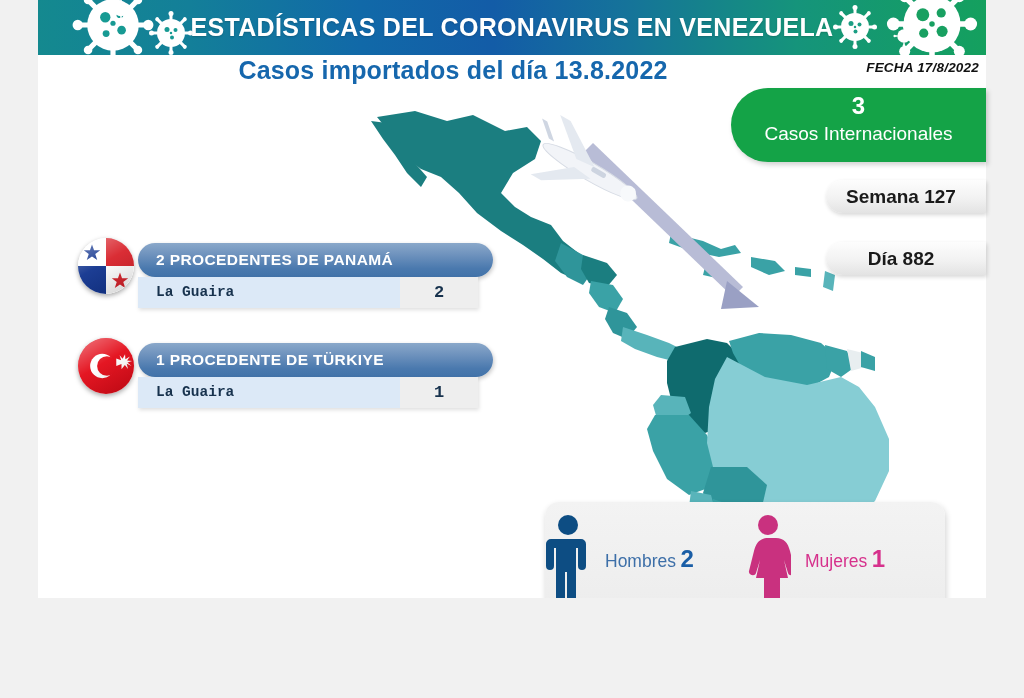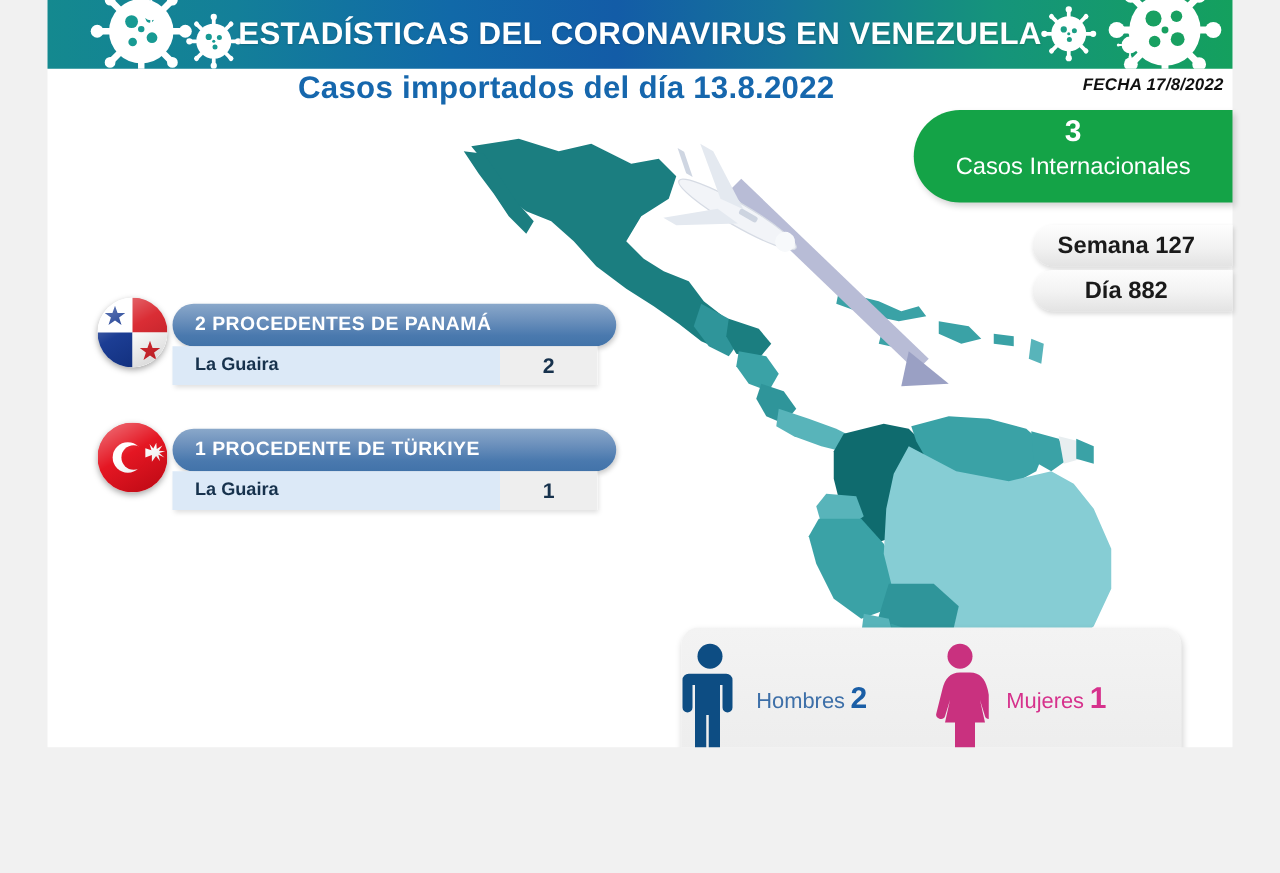--- a/index.html
+++ b/index.html
@@ -115,21 +115,21 @@
     border-radius: 17px 0 0 17px;
     box-shadow: 1px 2px 4px rgba(0,0,0,.16);
     text-align: center;
     font-size: 19px;
     font-weight: bold;
     color: #1a1a1a;
     padding-right: 10px;
     box-sizing: border-box;
   }
   .pill-semana { top: 180px; }
-  .pill-dia    { top: 216px; }
+  .pill-dia    { top: 242px; }
 
   
   .map {
     position: absolute;
     left: 355px;
     top: 95px;
     width: 560px;
     height: 420px;
   }
   .map svg { display: block; width:100%; height:100%; }
@@ -154,20 +154,21 @@
     box-sizing: border-box;
   }
   .origin-row {
     position: absolute;
     left: 60px;
     top: 34px;
     width: 340px;
     height: 31px;
     box-shadow: 1px 2px 4px rgba(0,0,0,.13);
     display: flex;
+    font-family: Liberation Mono, monospace;
   }
   .origin-row .place {
     flex: 1;
     background: #dce9f7;
     font-size: 14.5px;
     font-weight: bold;
     color: #17324d;
     line-height: 31px;
     padding-left: 18px;
     box-sizing: border-box;

